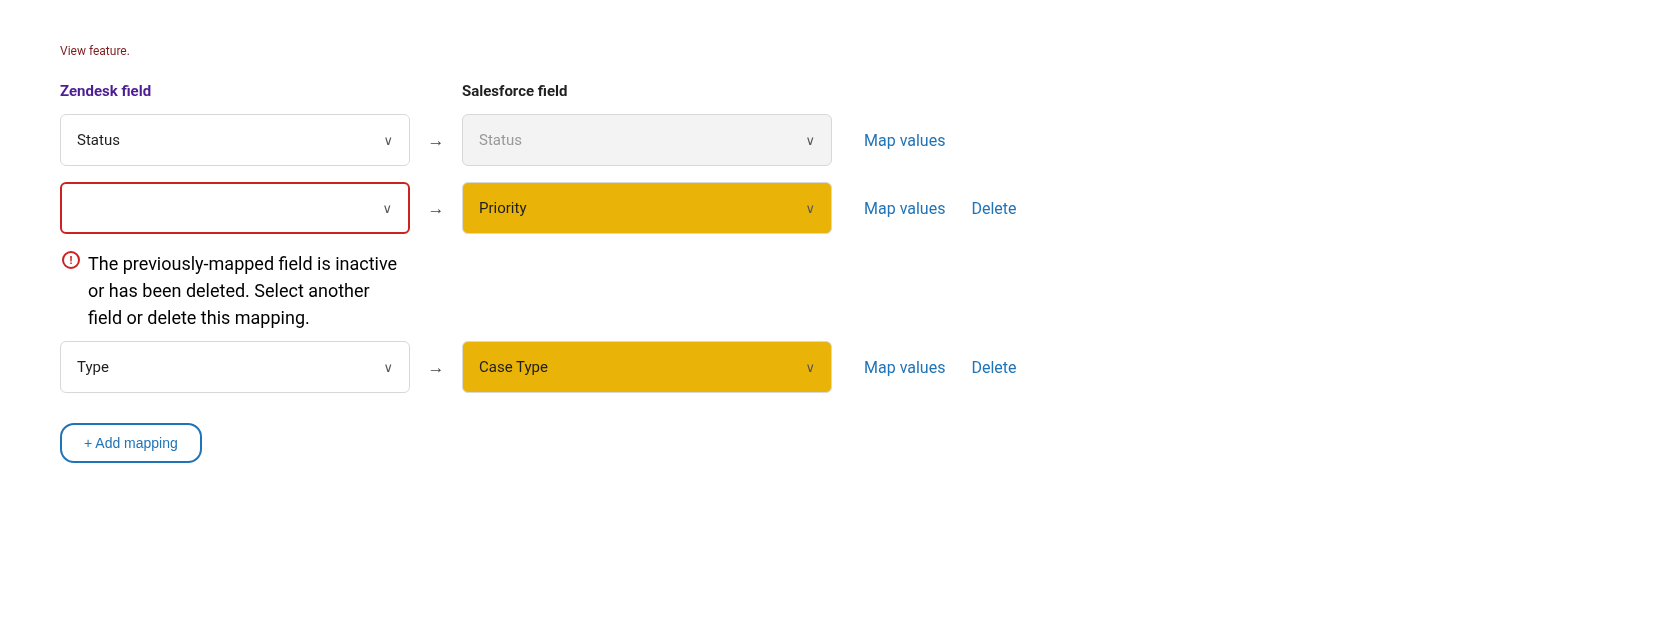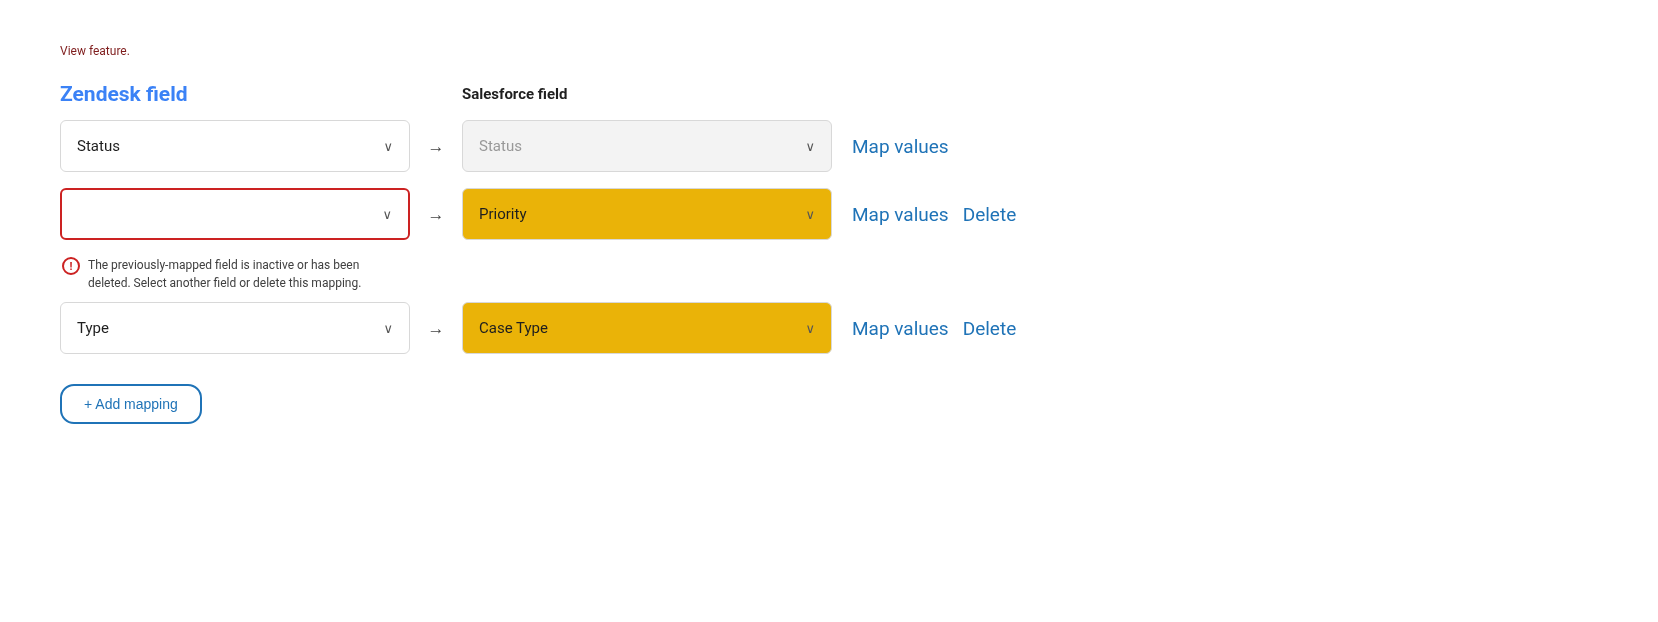--- a/index.html
+++ b/index.html
@@ -21,22 +21,22 @@
     .column-headers {
       display: flex;
       align-items: center;
       gap: 0;
       margin-bottom: 14px;
     }
 
     .col-header-zendesk {
       width: 350px;
       font-weight: 700;
-      font-size: 21px;
-      color: #3b82f6;
+      font-size: 15px;
+      color: #4c1d95;
     }
 
     .col-header-salesforce {
       margin-left: 52px;
       font-weight: 700;
       font-size: 15px;
       color: #1f1f1f;
     }
 
     .mapping-row {
@@ -110,24 +110,25 @@
       display: flex;
       align-items: center;
       gap: 14px;
       padding-left: 20px;
       min-height: 52px;
       flex-shrink: 0;
     }
 
     .link-btn {
       color: #1f73b7;
-      font-size: 19px;
+      font-size: 16px;
       cursor: pointer;
       text-decoration: none;
       white-space: nowrap;
+      margin-left: 12px;
     }
 
     .error-row {
       display: flex;
       align-items: flex-start;
       gap: 8px;
       margin-top: 8px;
       margin-bottom: 8px;
       padding-left: 2px;
     }
@@ -141,22 +142,22 @@
       align-items: center;
       justify-content: center;
       color: #cc2222;
       font-size: 11px;
       font-weight: 700;
       flex-shrink: 0;
       margin-top: 1px;
     }
 
     .error-text {
-      color: #404040;
-      font-size: 12px;
+      color: #000000;
+      font-size: 18px;
       line-height: 1.5;
       max-width: 310px;
     }
 
     .mapping-group {
       margin-bottom: 10px;
     }
 
     .add-mapping-btn {
       border: 2px solid #1f73b7;

